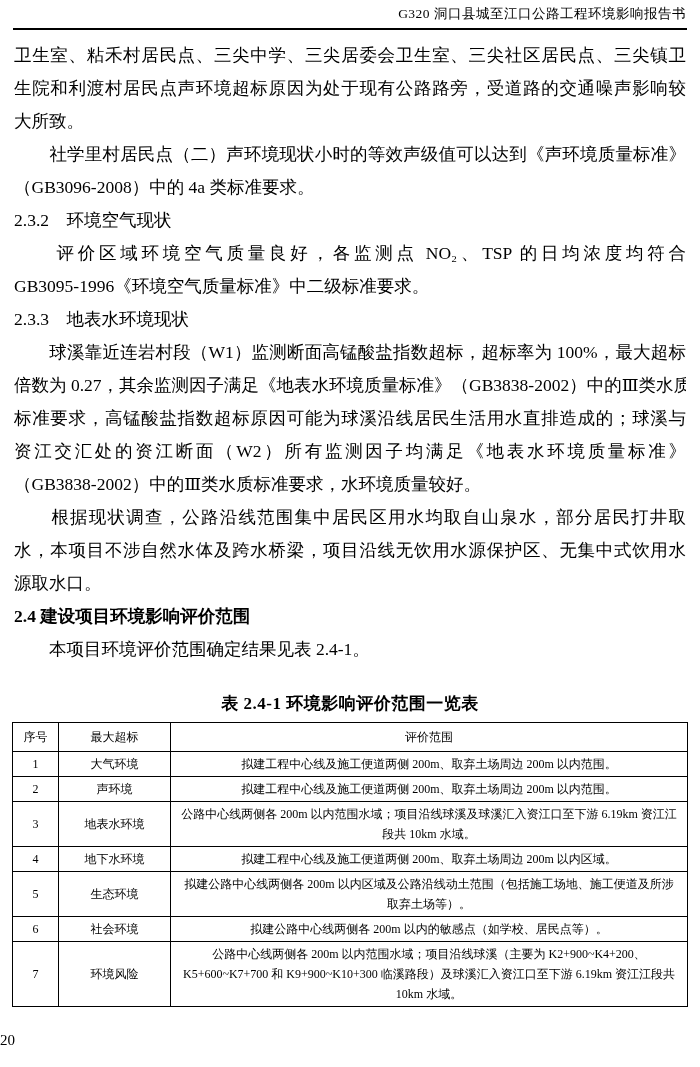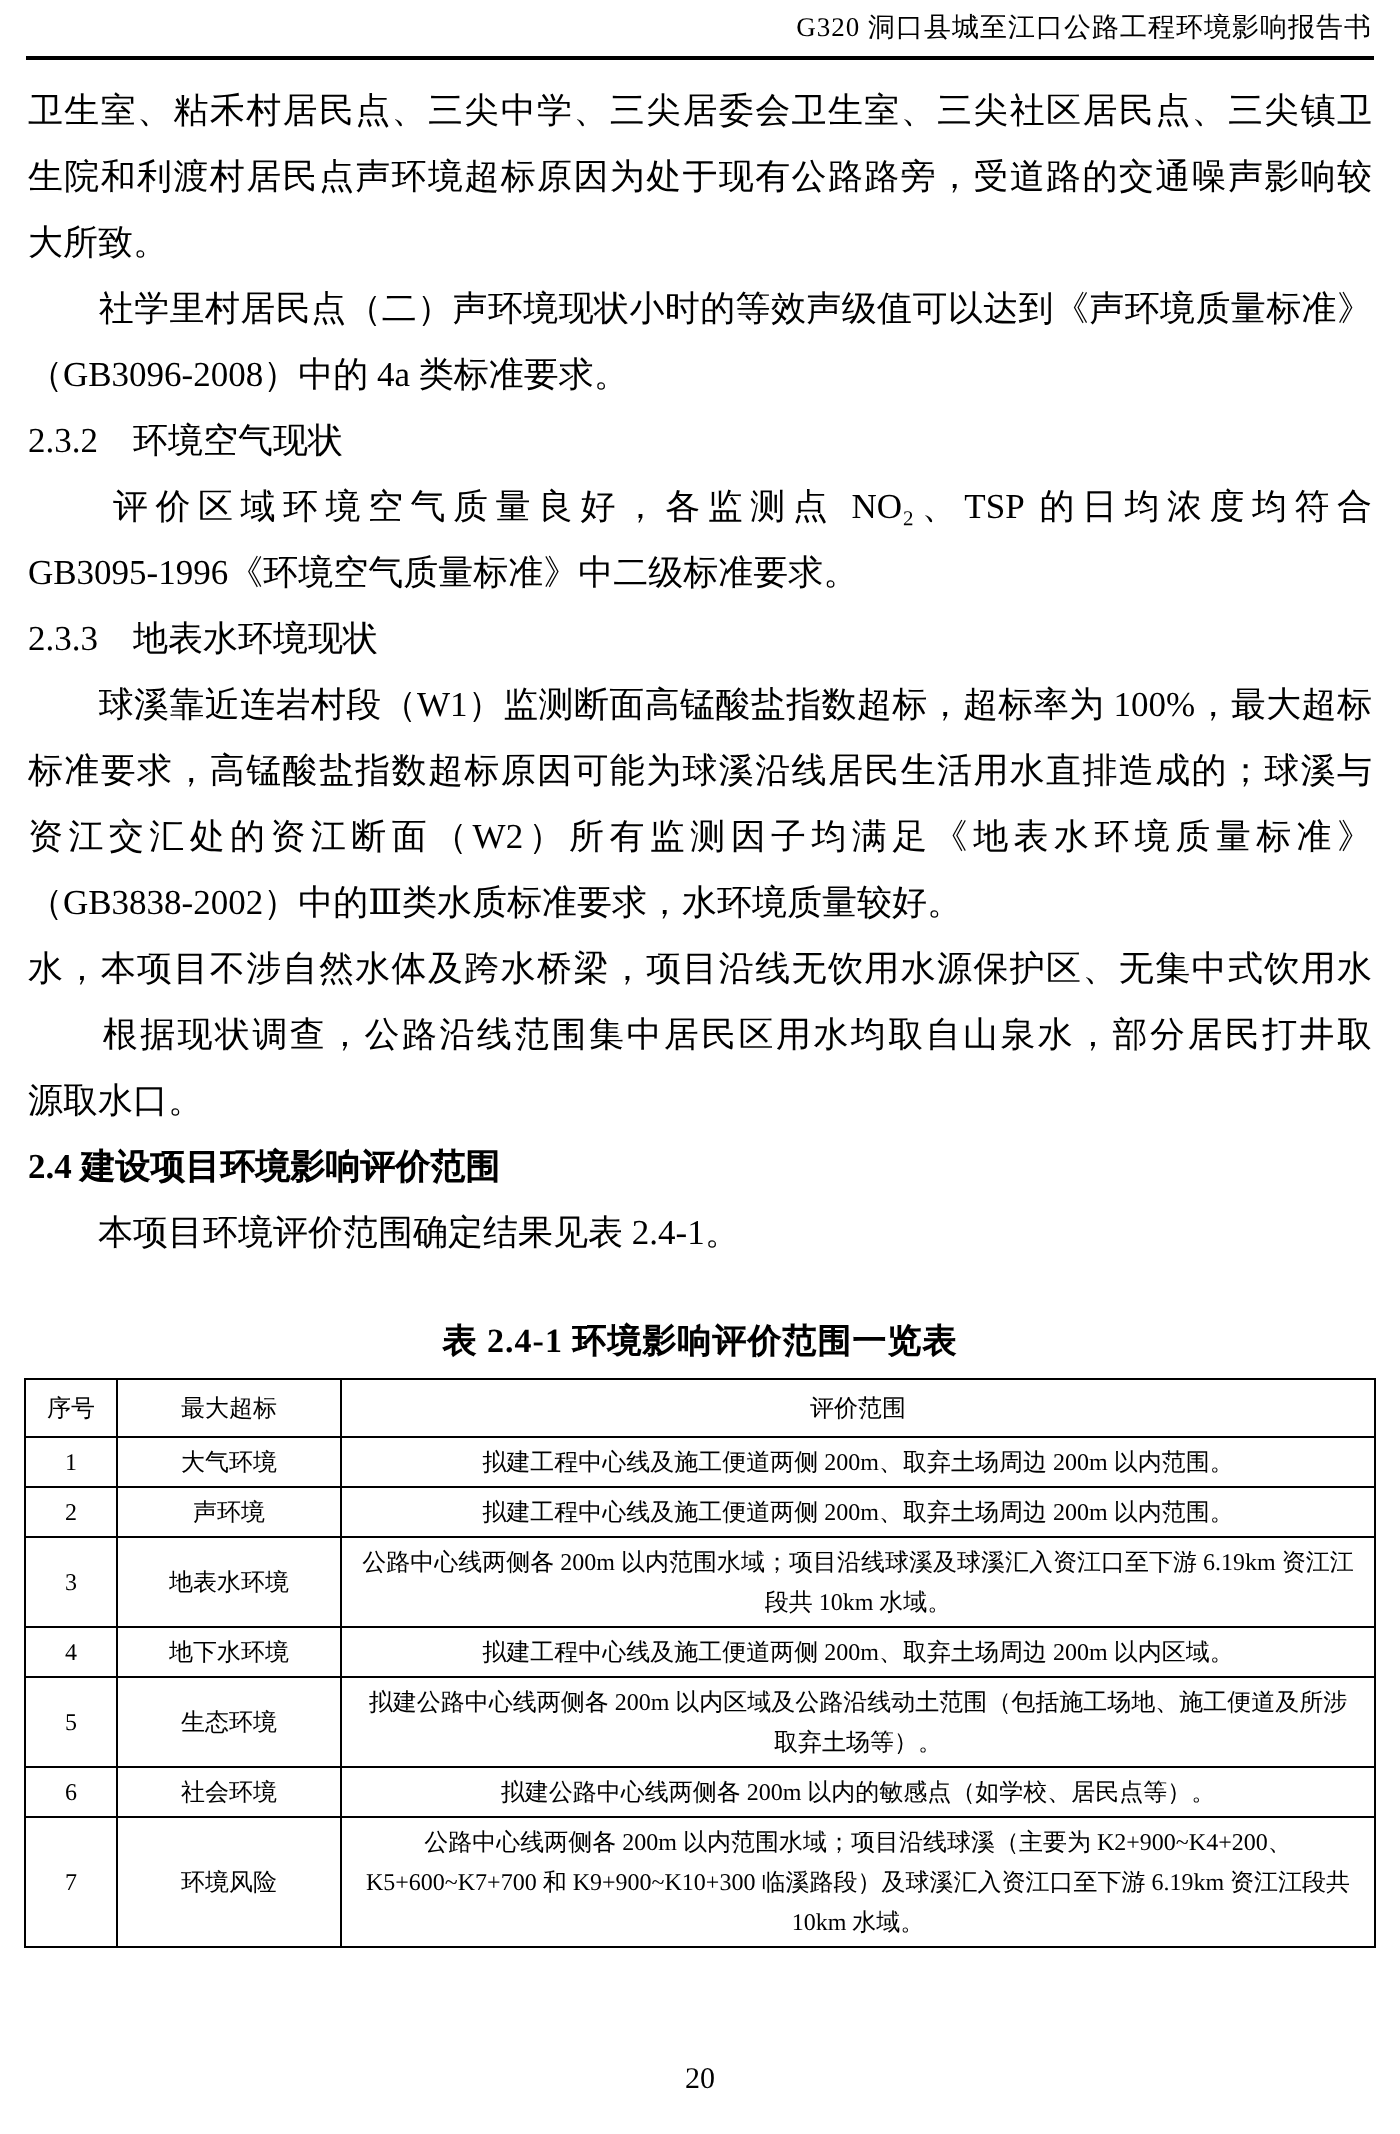--- a/index.html
+++ b/index.html
@@ -52,21 +52,21 @@
     text-align:center; vertical-align:middle;
     font-weight:normal;
     line-height:20px;
   }
   table.range th { height:24px; }
   col.c-no  { width:46px; }
   col.c-el  { width:112px; }
   
   .footer {
     position:absolute; top:1030px; left:0; width:700px;
-    text-align:center; font-size:15px; line-height:20px;
+    font-size:15px; line-height:20px;
   }
 </style>
 </head>
 <body>
 
 <div class="page">
 
   <div class="hdr-title">G320 洞口县城至江口公路工程环境影响报告书</div>
   <div class="hdr-rule"></div>
 
@@ -86,27 +86,28 @@
 
     <div class="para">
         <div class="tline">　　评价区域环境空气质量良好，各监测点 NO₂、TSP 的日均浓度均符合</div>
         <div class="tline last">GB3095-1996《环境空气质量标准》中二级标准要求。</div>
       </div>
 
     <div class="hline">2.3.3　地表水环境现状</div>
 
     <div class="para">
         <div class="tline">　　球溪靠近连岩村段（W1）监测断面高锰酸盐指数超标，超标率为 100%，最大超标</div>
+        <div class="tline">倍数为 0.27，其余监测因子满足《地表水环境质量标准》（GB3838-2002）中的Ⅲ类水质</div>
         <div class="tline">标准要求，高锰酸盐指数超标原因可能为球溪沿线居民生活用水直排造成的；球溪与</div>
         <div class="tline">资江交汇处的资江断面（W2）所有监测因子均满足《地表水环境质量标准》</div>
         <div class="tline last">（GB3838-2002）中的Ⅲ类水质标准要求，水环境质量较好。</div>
       </div>
     <div class="para">
+        <div class="tline">　　根据现状调查，公路沿线范围集中居民区用水均取自山泉水，部分居民打井取</div>
         <div class="tline">水，本项目不涉自然水体及跨水桥梁，项目沿线无饮用水源保护区、无集中式饮用水</div>
-        <div class="tline">　　根据现状调查，公路沿线范围集中居民区用水均取自山泉水，部分居民打井取</div>
         <div class="tline last">源取水口。</div>
       </div>
 
     <div class="hline bold">2.4 建设项目环境影响评价范围</div>
 
     <div class="para">
         <div class="tline last">　　本项目环境评价范围确定结果见表 2.4-1。</div>
       </div>
 
     <div class="tbl-title">表 2.4-1 环境影响评价范围一览表</div>

